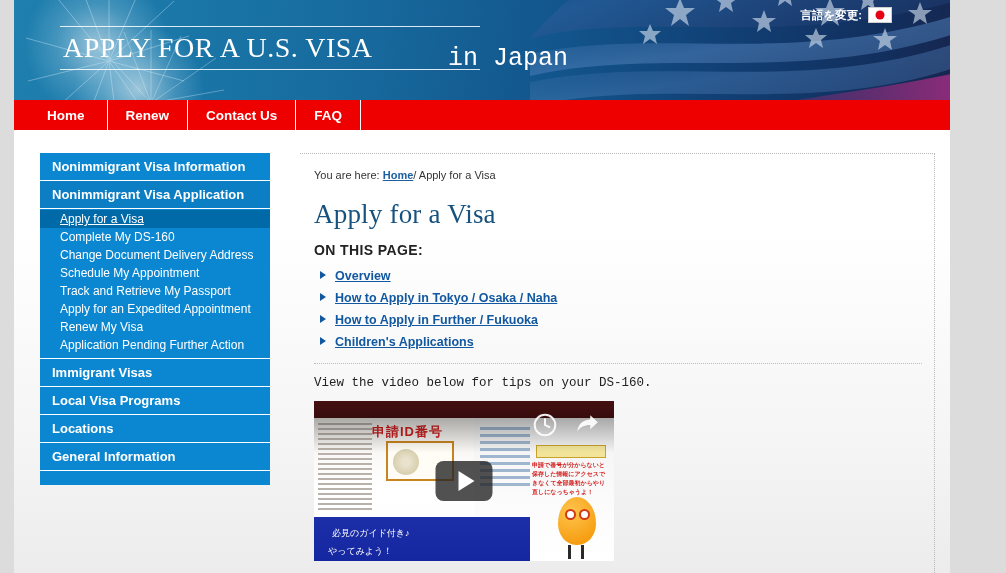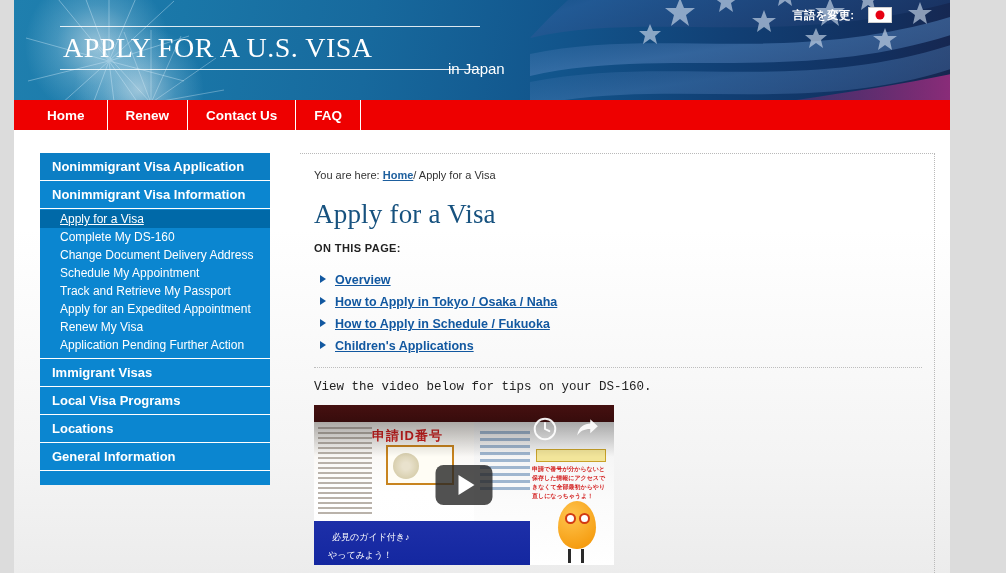--- a/index.html
+++ b/index.html
@@ -58,29 +58,28 @@
     color: #ffffff;
     border-top: 1px solid rgba(255,255,255,.85);
     border-bottom: 1px solid rgba(255,255,255,.85);
     padding: 3px 0 4px 3px;
     line-height: 1.25;
     white-space: nowrap;
   }
   #banner-sub {
     position: absolute;
     left: 434px; top: 44px;
-    font-family: Liberation Sans, sans-serif;
-    font-size: 15px;
+    font-family: Liberation Mono, monospace;
+    font-size: 25px;
     color: #ffffff;
-    margin-top: 16px;
   }
   #lang-switch {
     position: absolute;
     right: 58px; top: 7px;
-    display: flex; align-items: center; gap: 14px;
+    display: flex; align-items: center; gap: 6px;
     font-size: 11.5px; font-weight: bold; color: #ffffff;
     white-space: nowrap;
   }
   #flag-jp {
     width: 24px; height: 16px;
     background: #ffffff;
     border: 1px solid #cfcfcf;
     position: relative;
     display: inline-block;
   }
@@ -180,27 +179,27 @@
   }
   #page-title {
     font-family: "Liberation Serif", serif;
     font-size: 27px;
     color: #17527f;
     margin: 0 0 12px 0;
     font-weight: normal;
     letter-spacing: .2px;
   }
   #onthispage {
-    font-size: 11px;
+    font-size: 14px;
     font-weight: bold;
     color: #222222;
     letter-spacing: .4px;
     text-transform: uppercase;
     font-variant: small-caps;
-    margin-bottom: 17px;
+    margin-bottom: 9px;
   }
   ul#anchor-list {
     list-style: none;
     margin: 0 0 0 4px;
     padding: 0;
   }
   ul#anchor-list li {
     position: relative;
     padding-left: 17px;
     margin-bottom: 5px;
@@ -397,23 +396,23 @@
     <div class="nav-item">Home</div>
     <div class="nav-item">Renew</div>
     <div class="nav-item">Contact Us</div>
     <div class="nav-item">FAQ</div>
   </div>
 
   <div id="body-area">
 
     <div id="sidebar-wrap">
 
+      <div class="side-head">Nonimmigrant Visa Information</div>
+
       <div class="side-head open">Nonimmigrant Visa Application</div>
-
-      <div class="side-head">Nonimmigrant Visa Information</div>
       <div class="side-sub">
         <a class="side-link active">Apply for a Visa</a>
         <a class="side-link">Complete My DS-160</a>
         <a class="side-link">Change Document Delivery Address</a>
         <a class="side-link">Schedule My Appointment</a>
         <a class="side-link">Track and Retrieve My Passport</a>
         <a class="side-link">Apply for an Expedited Appointment</a>
         <a class="side-link">Renew My Visa</a>
         <a class="side-link">Application Pending Further Action</a>
       </div>
@@ -438,21 +437,21 @@
       <div id="onthispage">On this page:</div>
 
       <ul id="anchor-list">
         <li>
           <a>Overview</a>
         </li>
         <li>
           <a>How to Apply in Tokyo / Osaka / Naha</a>
         </li>
         <li>
-          <a>How to Apply in Schedule / Fukuoka</a>
+          <a>How to Apply in Further / Fukuoka</a>
         </li>
         <li>
           <a>Children's Applications</a>
         </li>
       </ul>
 
       <hr class="dotted-rule">
 
       <p class="body-text">View the video below for tips on your DS-160.</p>
 

